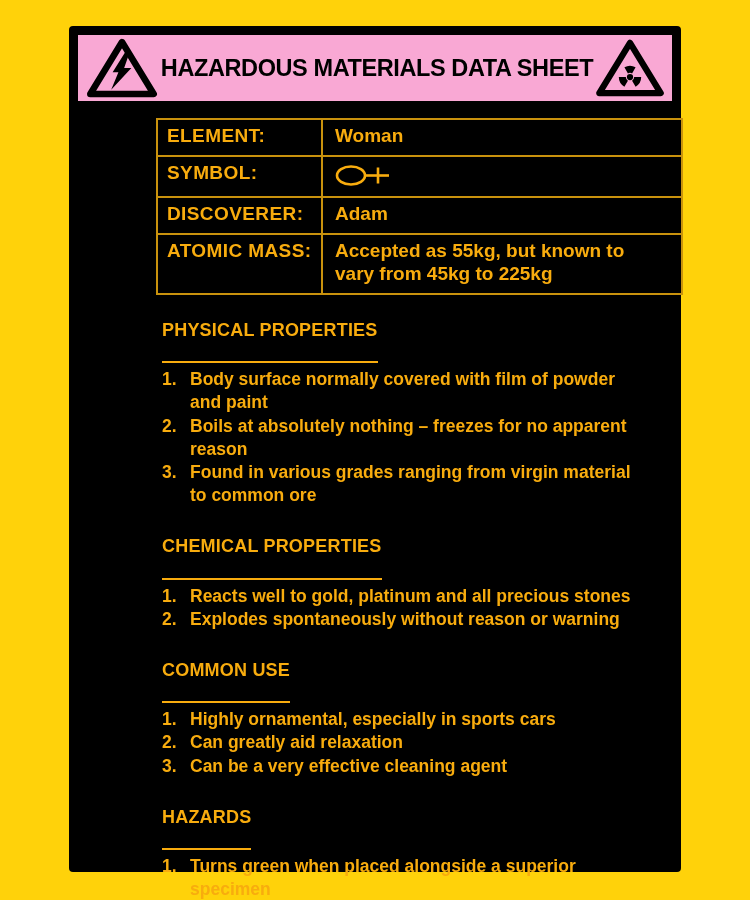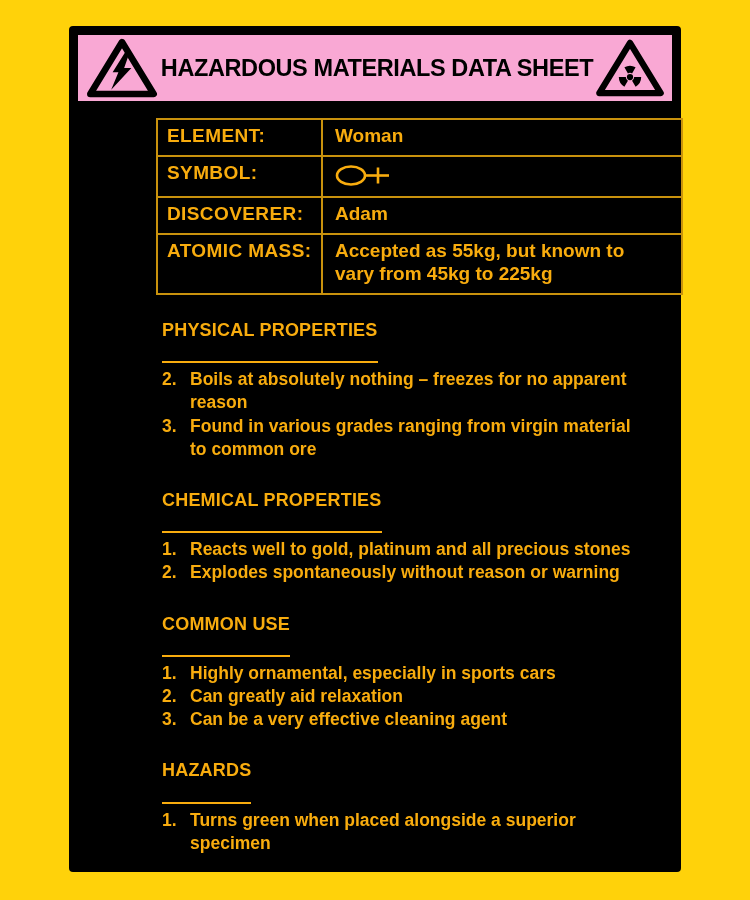--- a/index.html
+++ b/index.html
@@ -105,20 +105,21 @@
       </tr>
       <tr class="r-mass">
         <td class="cell-label">ATOMIC MASS:</td>
         <td class="cell-value">Accepted as 55kg, but known to<br>vary from 45kg to 225kg</td>
       </tr>
     </tbody>
       </table>
 
     <div class="section first">
       <span class="section-heading">PHYSICAL PROPERTIES</span>
+      <div class="list-item"><span class="item-num">1.</span><span>Body surface normally covered with film of powder<br>and paint</span></div>
       <div class="list-item"><span class="item-num">2.</span><span>Boils at absolutely nothing – freezes for no apparent<br>reason</span></div>
       <div class="list-item"><span class="item-num">3.</span><span>Found in various grades ranging from virgin material<br>to common ore</span></div>
     </div>
 
     <div class="section">
       <span class="section-heading">CHEMICAL PROPERTIES</span>
       <div class="list-item"><span class="item-num">1.</span><span>Reacts well to gold, platinum and all precious stones</span></div>
       <div class="list-item"><span class="item-num">2.</span><span>Explodes spontaneously without reason or warning</span></div>
     </div>
 

